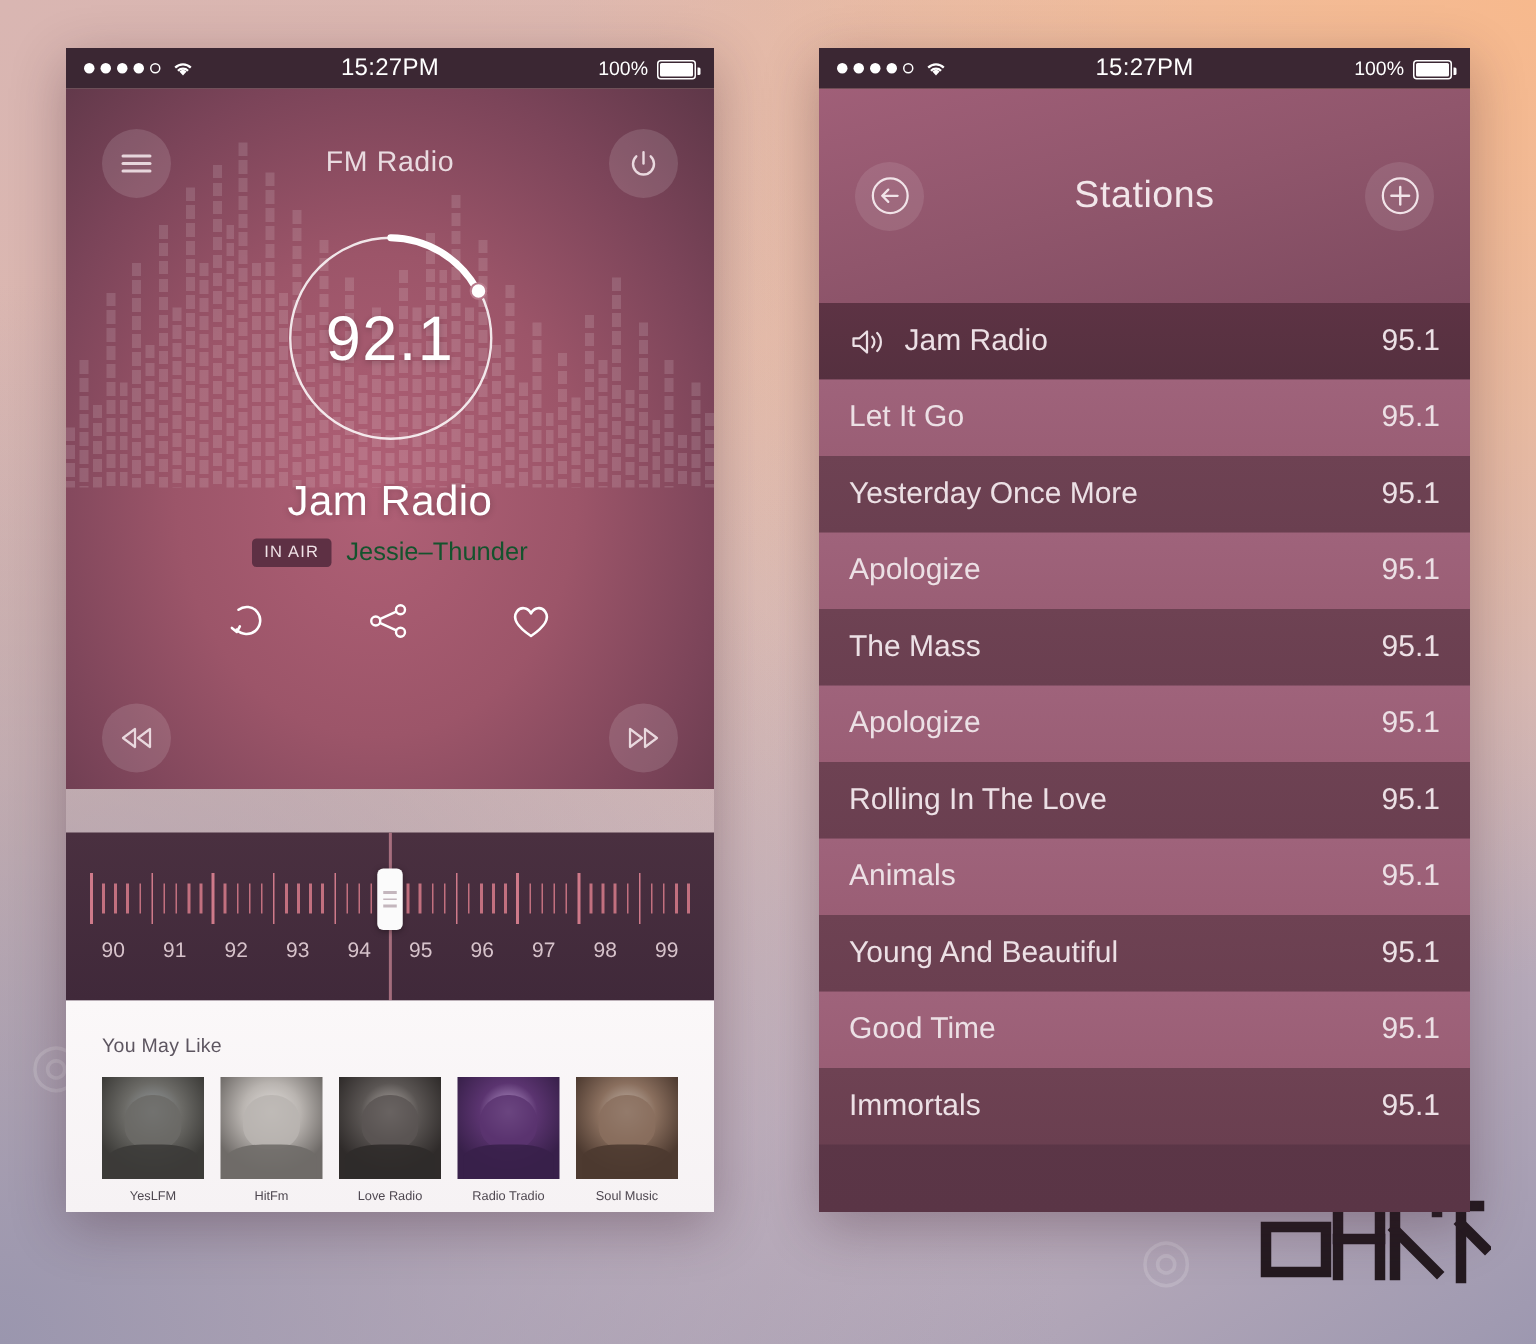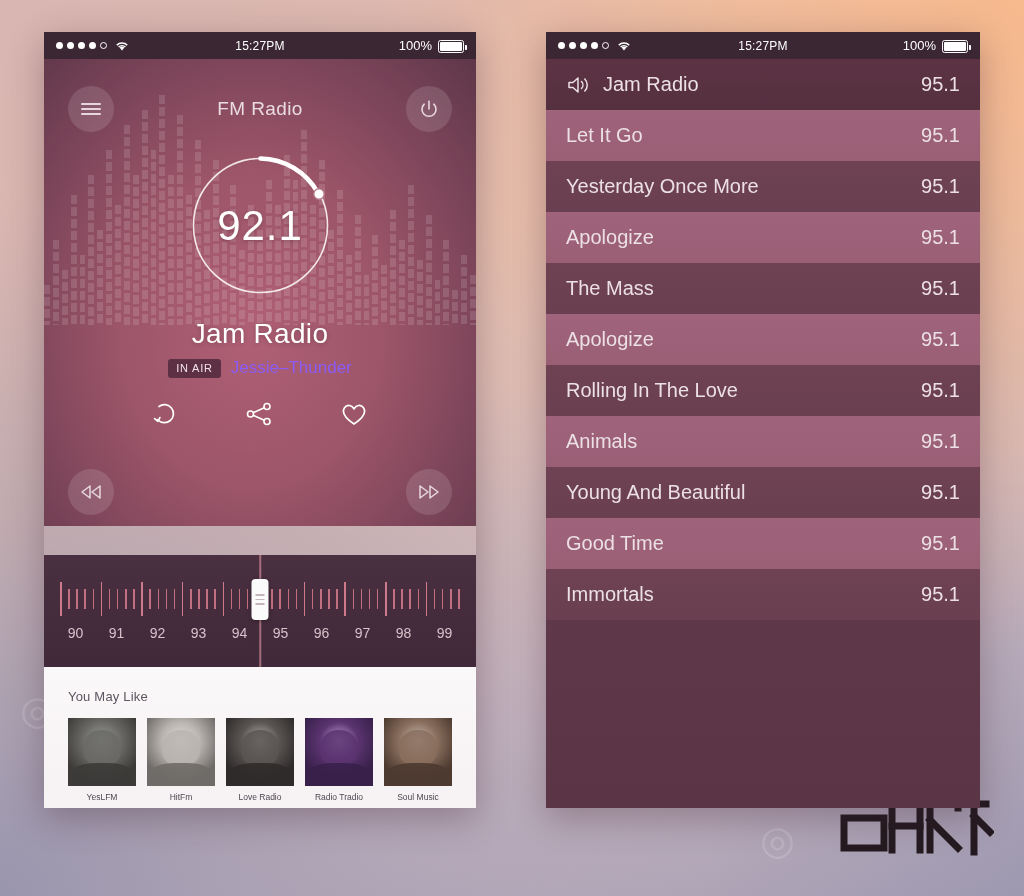--- a/index.html
+++ b/index.html
@@ -25,21 +25,21 @@
            box-shadow:0 10px 34px rgba(60,30,45,.33); }
   #phone-left  { left:44px; }
   #phone-right { left:546px; width:434px; }
 
   .statusbar { height:27px; background:#3b2733; display:flex; align-items:center;
                padding:0 12px; color:#fff; font-size:14px; position:relative; z-index:6; }
   .sb-left { display:flex; align-items:center; gap:7px; }
   .dots { display:flex; gap:4px; align-items:center; }
   .dot { width:7px; height:7px; border-radius:50%; background:#fff; }
   .dot.empty { background:transparent; border:1px solid #fff; width:7px; height:7px; }
-  .sb-time { position:absolute; left:0; right:0; text-align:center; font-size:12px;
+  .sb-time { position:absolute; left:0; right:0; text-align:center; font-size:16px;
              letter-spacing:.2px; pointer-events:none; }
   .sb-right { margin-left:auto; display:flex; align-items:flex-end; gap:6px; font-size:13px; z-index:2; }
   .batt { width:26px; height:13px; border:1.4px solid #fff; border-radius:2.5px; position:relative;
           padding:1px; }
   .batt::after { content:""; position:absolute; right:-4px; top:4px; width:2.5px; height:5px;
                  background:#fff; border-radius:0 1px 1px 0; }
   .batt i { display:block; height:100%; background:#fff; border-radius:1px; }
 
   
   #phone-left .body { height:749px; position:relative; }
@@ -66,21 +66,21 @@
   .dial-num { position:absolute; inset:0; display:flex; align-items:center; justify-content:center;
               color:#fff; font-size:42px; font-weight:300; letter-spacing:1px;
               text-shadow:0 1px 4px rgba(0,0,0,.22); }
 
   .track-block { position:relative; z-index:3; text-align:center; margin-top:20px; }
   .track-title { color:#fff; font-size:28px; font-weight:300; letter-spacing:.3px;
                  text-shadow:0 1px 5px rgba(0,0,0,.22); }
   .track-sub { margin-top:8px; display:flex; align-items:center; justify-content:center; gap:10px; }
   .badge { background:#5e3044; color:#f0e2e7; font-size:11px; letter-spacing:.8px;
            padding:3px 8px 4px; border-radius:3px; }
-  .artist { color:#8b5cf6; font-size:17px; font-weight:300; }
+  .artist { color:#14532d; font-size:17px; font-weight:300; }
 
   .actions { position:relative; z-index:3; display:flex; justify-content:center;
              gap:66px; margin-top:22px; }
   .side-btn { position:absolute; top:410px; width:46px; height:46px; border-radius:50%;
               background:rgba(255,255,255,.13); display:flex; align-items:center;
               justify-content:center; z-index:4; }
   #btn-prev { left:24px; } #btn-next { right:24px; }
 
   
   .tuner { position:absolute; left:0; right:0; top:496px; height:112px;
@@ -447,20 +447,37 @@
     <span class="sb-time">15:27PM</span>
     <div class="sb-right">
       <span>100%</span>
       <span class="batt">
           <i style="width:100%"></i>
         </span>
     </div>
   </div>
 
   <div class="body">
+    <div class="st-nav">
+      <div class="rbtn">
+        <svg width="27" height="27" viewBox="0 0 27 27">
+          <circle cx="13.5" cy="13.5" r="11.6" fill="none" stroke="#f1e3e8" stroke-width="1.5"></circle>
+          <line x1="18.4" y1="13.5" x2="8.4" y2="13.5" stroke="#f1e3e8" stroke-width="1.5" stroke-linecap="round"></line>
+          <path d="M12.2 9.4 L8.2 13.5 L12.2 17.6" fill="none" stroke="#f1e3e8" stroke-width="1.5" stroke-linecap="round" stroke-linejoin="round"></path>
+        </svg>
+      </div>
+      <div class="st-title">Stations</div>
+      <div class="rbtn">
+        <svg width="27" height="27" viewBox="0 0 27 27">
+          <circle cx="13.5" cy="13.5" r="11.6" fill="none" stroke="#f1e3e8" stroke-width="1.5"></circle>
+          <line x1="13.5" y1="7.6" x2="13.5" y2="19.4" stroke="#f1e3e8" stroke-width="1.6" stroke-linecap="round"></line>
+          <line x1="7.6" y1="13.5" x2="19.4" y2="13.5" stroke="#f1e3e8" stroke-width="1.6" stroke-linecap="round"></line>
+        </svg>
+      </div>
+    </div>
     <div class="st-list" id="stlist">
         <div class="st-row sel">
           <div class="nm">
             <span>
               <svg width="26" height="20" viewBox="0 0 26 20">
                 <path d="M3 7.5 L7 7.5 L12 3 L12 17 L7 12.5 L3 12.5 Z" fill="none" stroke="#ece0e5" stroke-width="1.5" stroke-linejoin="round"></path>
                 <path d="M15.5 6.5 a5 5 0 0 1 0 7" fill="none" stroke="#ece0e5" stroke-width="1.5" stroke-linecap="round"></path>
                 <path d="M18.8 4 a8.6 8.6 0 0 1 0 12" fill="none" stroke="#ece0e5" stroke-width="1.5" stroke-linecap="round"></path>
               </svg>
             </span>

